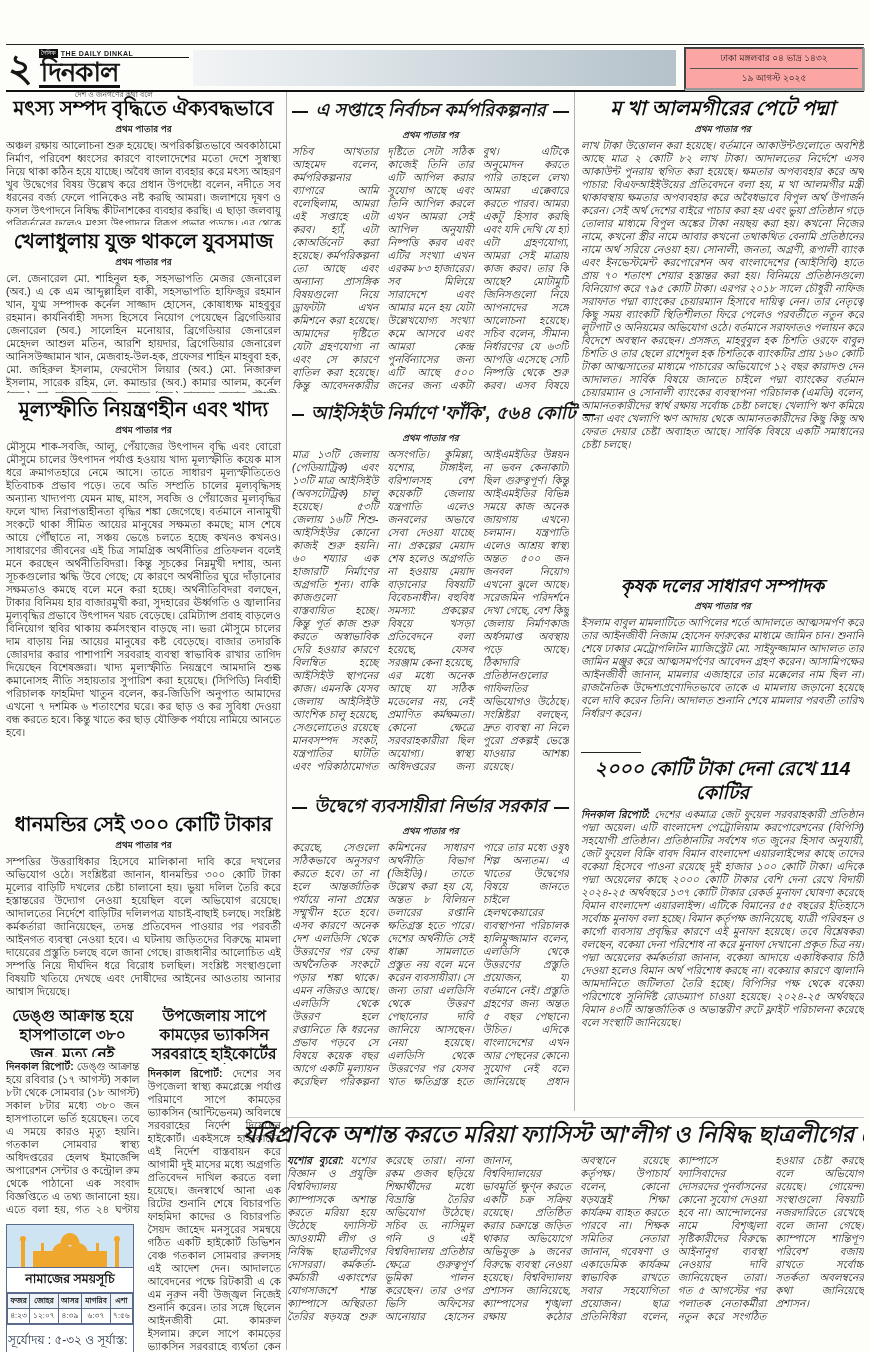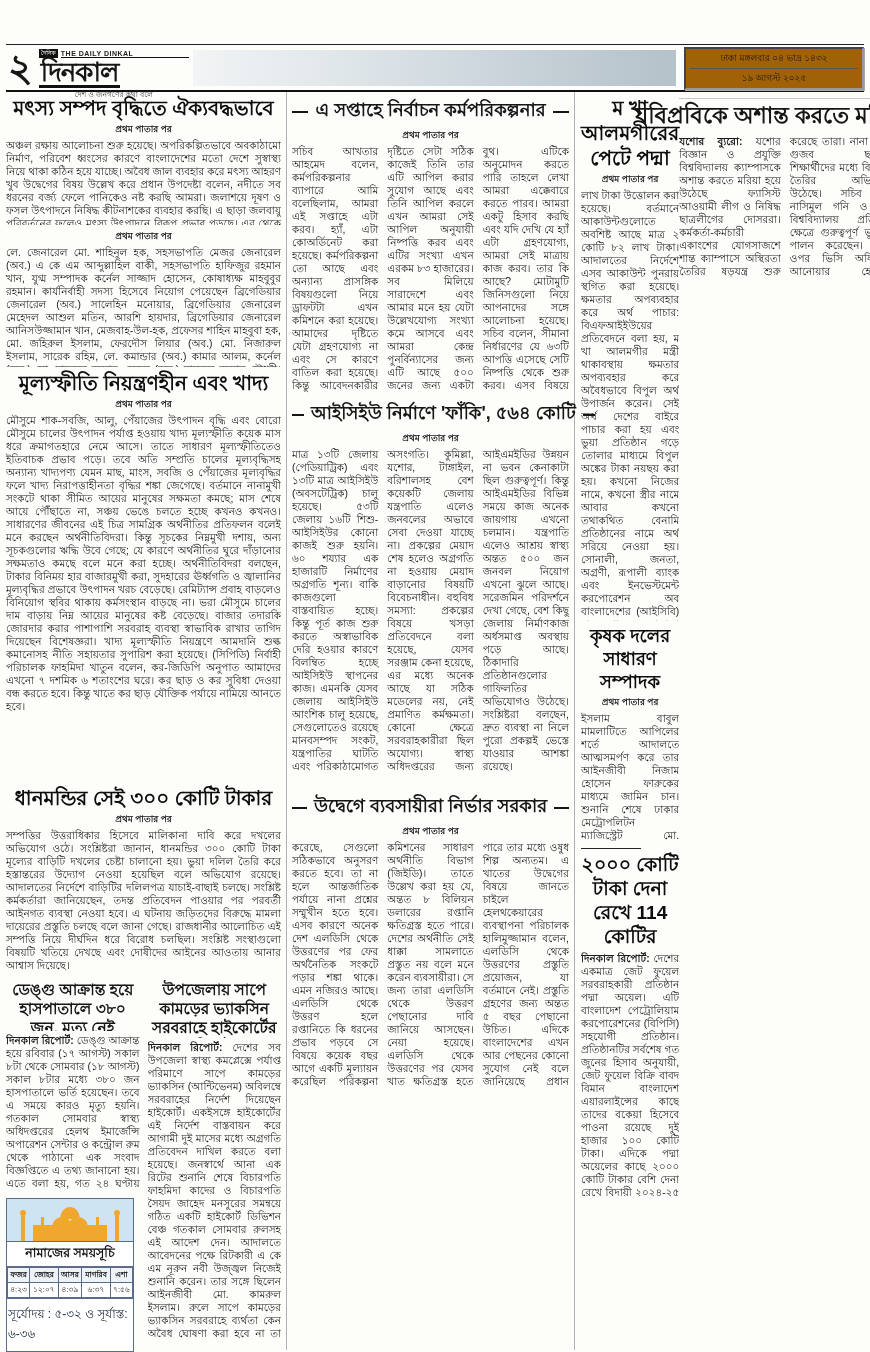--- a/index.html
+++ b/index.html
@@ -14,27 +14,27 @@
   .hdr-topline{position:absolute;top:38px;left:0;right:0;border-top:1.5px solid #222;}
   .hdr-row{position:absolute;top:42px;left:0;right:0;height:40px;display:flex;align-items:stretch;}
   .pageno{font-size:38px;font-weight:bold;line-height:40px;padding:0 6px 0 2px;}
   .mast{width:150px;position:relative;}
   .mast-top{display:flex;align-items:center;gap:3px;height:11px;}
   .mast-ed{background:#111;color:#fff;font-size:6px;padding:0 2px;line-height:9px;}
   .mast-eng{font-size:7px;font-weight:bold;letter-spacing:.5px;color:#222;border-bottom:1px solid #111;flex:1;}
   .mast-logo{font-size:26px;font-weight:bold;line-height:26px;letter-spacing:-1px;border-bottom:3px solid #111;display:inline-block;padding:0 2px;}
   .mast-tag{font-size:7.5px;color:#333;text-align:center;margin-top:1px;}
   .grad{flex:1;margin:2px 8px 2px 4px;background:linear-gradient(90deg,#f2f4f5 0%,#dde4e8 35%,#c3ced5 75%,#b5c2ca 100%);}
-  .datebox{width:168px;border:2px solid #444;border-right-color:#999;border-bottom-color:#999;background:#a16207;align-self:center;padding:2px 4px;box-shadow:1px 1px 0 #aaa;}
+  .datebox{width:168px;border:2px solid #444;border-right-color:#999;border-bottom-color:#999;background:#fca5a5;align-self:center;padding:2px 4px;box-shadow:1px 1px 0 #aaa;}
   .datebox .d1{font-size:9px;text-align:center;border-bottom:1px solid #555;padding-bottom:2px;white-space:nowrap;}
   .datebox .d2{font-size:9px;text-align:center;padding-top:2px;}
   
   .content{display:flex;height:1258px;}
   .col-left{width:281px;padding-right:5px;border-right:1px solid #aab2b6;box-sizing:border-box;}
-  .col-wrap{flex:1;display:flex;flex-direction:row;min-width:0;}
+  .col-wrap{flex:1;display:flex;flex-direction:column;min-width:0;font-style:italic;}
   .col-row{display:flex;flex:1;min-height:0;}
   .col-mid{width:288px;padding:0 5px;border-right:1px solid #aab2b6;box-sizing:border-box;}
   .col-right{flex:1;padding-left:6px;min-width:0;}
   
   .art{margin-top:4px;}
   .hl{font-weight:bold;text-align:center;color:#0d0d0d;}
   .hl-lg{font-size:20px;line-height:25px;}
   .hl-md{font-size:18px;line-height:23px;}
   .byline{font-size:9px;text-align:center;font-weight:bold;color:#222;margin:1px 0 2px 0;}
   .body-txt{font-size:10.4px;line-height:13px;text-align:justify;overflow:hidden;color:#1b1b1b;}
@@ -94,20 +94,21 @@
 
     <div class="col-left">
 
       <div class="art">
         <div class="hl hl-lg">মৎস্য সম্পদ বৃদ্ধিতে ঐক্যবদ্ধভাবে</div>
         <div class="byline">প্রথম পাতার পর</div>
         <div class="body-txt" style="height:86px;">অঞ্চল রক্ষায় আলোচনা শুরু হয়েছে। অপরিকল্পিতভাবে অবকাঠামো নির্মাণ, পরিবেশ ধ্বংসের কারণে বাংলাদেশের মতো দেশে সুস্বাস্থ্য নিয়ে থাকা কঠিন হয়ে যাচ্ছে। অবৈধ জাল ব্যবহার করে মৎস্য আহরণ খুব উদ্বেগের বিষয় উল্লেখ করে প্রধান উপদেষ্টা বলেন, নদীতে সব ধরনের বর্জ্য ফেলে পানিকেও নষ্ট করছি আমরা। জলাশয়ে দূষণ ও ফসল উৎপাদনে নিষিদ্ধ কীটনাশকের ব্যবহার করছি। এ ছাড়া জলবায়ু পরিবর্তনের ফলেও মৎস্য উৎপাদনে বিরূপ প্রভাব পড়ছে। এর থেকে বেরিয়ে আসতে হলে টেকসই পদ্ধতি অবলম্বন করতে হবে। অভ্যন্তরীণ চাহিদা মেটানোর পাশাপাশি মাছের রপ্তানি বৃদ্ধিতে উদ্যোগ নিতে হবে। অনুষ্ঠানে জাতীয় মৎস্য সপ্তাহ উপলক্ষে বিভিন্ন ক্যাটাগরিতে ৯ জনকে স্বর্ণ পদক, ৫ জনকে রৌপ্য পদক এবং ২ জনকে ব্রোঞ্জ পদক প্রদান করা হয়।</div>
       </div>
 
       <div class="art">
+        <div class="hl hl-lg">খেলাধুলায় যুক্ত থাকলে যুবসমাজ</div>
         <div class="byline">প্রথম পাতার পর</div>
         <div class="body-txt" style="height:121px;">লে. জেনারেল মো. শাহিনুল হক, সহসভাপতি মেজর জেনারেল (অব.) এ কে এম আব্দুল্লাহিল বাকী, সহসভাপতি হাফিজুর রহমান খান, যুগ্ম সম্পাদক কর্নেল সাজ্জাদ হোসেন, কোষাধ্যক্ষ মাহবুবুর রহমান। কার্যনির্বাহী সদস্য হিসেবে নিয়োগ পেয়েছেন ব্রিগেডিয়ার জেনারেল (অব.) সালেহিন মনোয়ার, ব্রিগেডিয়ার জেনারেল মেহেদল আশুল মতিন, আরশি হায়দার, ব্রিগেডিয়ার জেনারেল আনিসউজ্জামান খান, মেজবাহ-উল-হক, প্রফেসর শাহিন মাহবুবা হক, মো. জহিরুল ইসলাম, ফেরদৌস লিয়ার (অব.) মো. নিজারুল ইসলাম, সারেক রহিম, লে. কমান্ডার (অব.) কামার আলম, কর্নেল (অব.) মো. মাহবুবুর রহমান, মেজর (অব.) মাহমুদুর রহমান চৌধুরী। সেনাপ্রধান বাংলাদেশ গলফ ফেডারেশনের নতুন আহ্বায়ক কমিটিকে স্বাগত জানান। তিনি আশা প্রকাশ করেন, নতুন সংবিধান ও নির্বাচন গলফ ফেডারেশনকে আরও দায়িত্বশীল ও অংশীদারিমূলক প্রতিষ্ঠানে পরিণত করবে। গলফ খেলাকে ছড়িয়ে দেওয়ার লক্ষ্যে এবং নতুন খেলোয়াড় তৈরির জন্য ফেডারেশন কার্যকর ভূমিকা রাখবে।</div>
       </div>
 
       <div class="art">
         <div class="hl hl-lg">মূল্যস্ফীতি নিয়ন্ত্রণহীন এবং খাদ্য</div>
         <div class="byline">প্রথম পাতার পর</div>
         <div class="body-txt" style="height:368px;">মৌসুমে শাক-সবজি, আলু, পেঁয়াজের উৎপাদন বৃদ্ধি এবং বোরো মৌসুমে চালের উৎপাদন পর্যাপ্ত হওয়ায় খাদ্য মূল্যস্ফীতি কয়েক মাস ধরে ক্রমাগতহারে নেমে আসে। তাতে সাধারণ মূল্যস্ফীতিতেও ইতিবাচক প্রভাব পড়ে। তবে অতি সম্প্রতি চালের মূল্যবৃদ্ধিসহ অন্যান্য খাদ্যপণ্য যেমন মাছ, মাংস, সবজি ও পেঁয়াজের মূল্যবৃদ্ধির ফলে খাদ্য নিরাপত্তাহীনতা বৃদ্ধির শঙ্কা জেগেছে। বর্তমানে নানামুখী সংকটে থাকা সীমিত আয়ের মানুষের সক্ষমতা কমছে; মাস শেষে আয়ে পৌঁছাতে না, সঞ্চয় ভেঙে চলতে হচ্ছে কখনও কখনও। সাধারণের জীবনের এই চিত্র সামগ্রিক অর্থনীতির প্রতিফলন বলেই মনে করছেন অর্থনীতিবিদরা। কিন্তু সূচকের নিম্নমুখী দশায়, অন্য সূচকগুলোর ঋদ্ধি উবে গেছে; যে কারণে অর্থনীতির ঘুরে দাঁড়ানোর সক্ষমতাও কমছে বলে মনে করা হচ্ছে। অর্থনীতিবিদরা বলছেন, টাকার বিনিময় হার বাজারমুখী করা, সুদহারের ঊর্ধ্বগতি ও জ্বালানির মূল্যবৃদ্ধির প্রভাবে উৎপাদন খরচ বেড়েছে। রেমিট্যান্স প্রবাহ বাড়লেও বিনিয়োগ স্থবির থাকায় কর্মসংস্থান বাড়ছে না। ভরা মৌসুমে চালের দাম বাড়ায় নিম্ন আয়ের মানুষের কষ্ট বেড়েছে। বাজার তদারকি জোরদার করার পাশাপাশি সরবরাহ ব্যবস্থা স্বাভাবিক রাখার তাগিদ দিয়েছেন বিশেষজ্ঞরা। খাদ্য মূল্যস্ফীতি নিয়ন্ত্রণে আমদানি শুল্ক কমানোসহ নীতি সহায়তার সুপারিশ করা হয়েছে। (সিপিডি) নির্বাহী পরিচালক ফাহমিদা খাতুন বলেন, কর-জিডিপি অনুপাত আমাদের এখনো ৭ দশমিক ৬ শতাংশের ঘরে। কর ছাড় ও কর সুবিধা দেওয়া বন্ধ করতে হবে। কিন্তু খাতে কর ছাড় যৌক্তিক পর্যায়ে নামিয়ে আনতে হবে।</div>
       </div>
 

